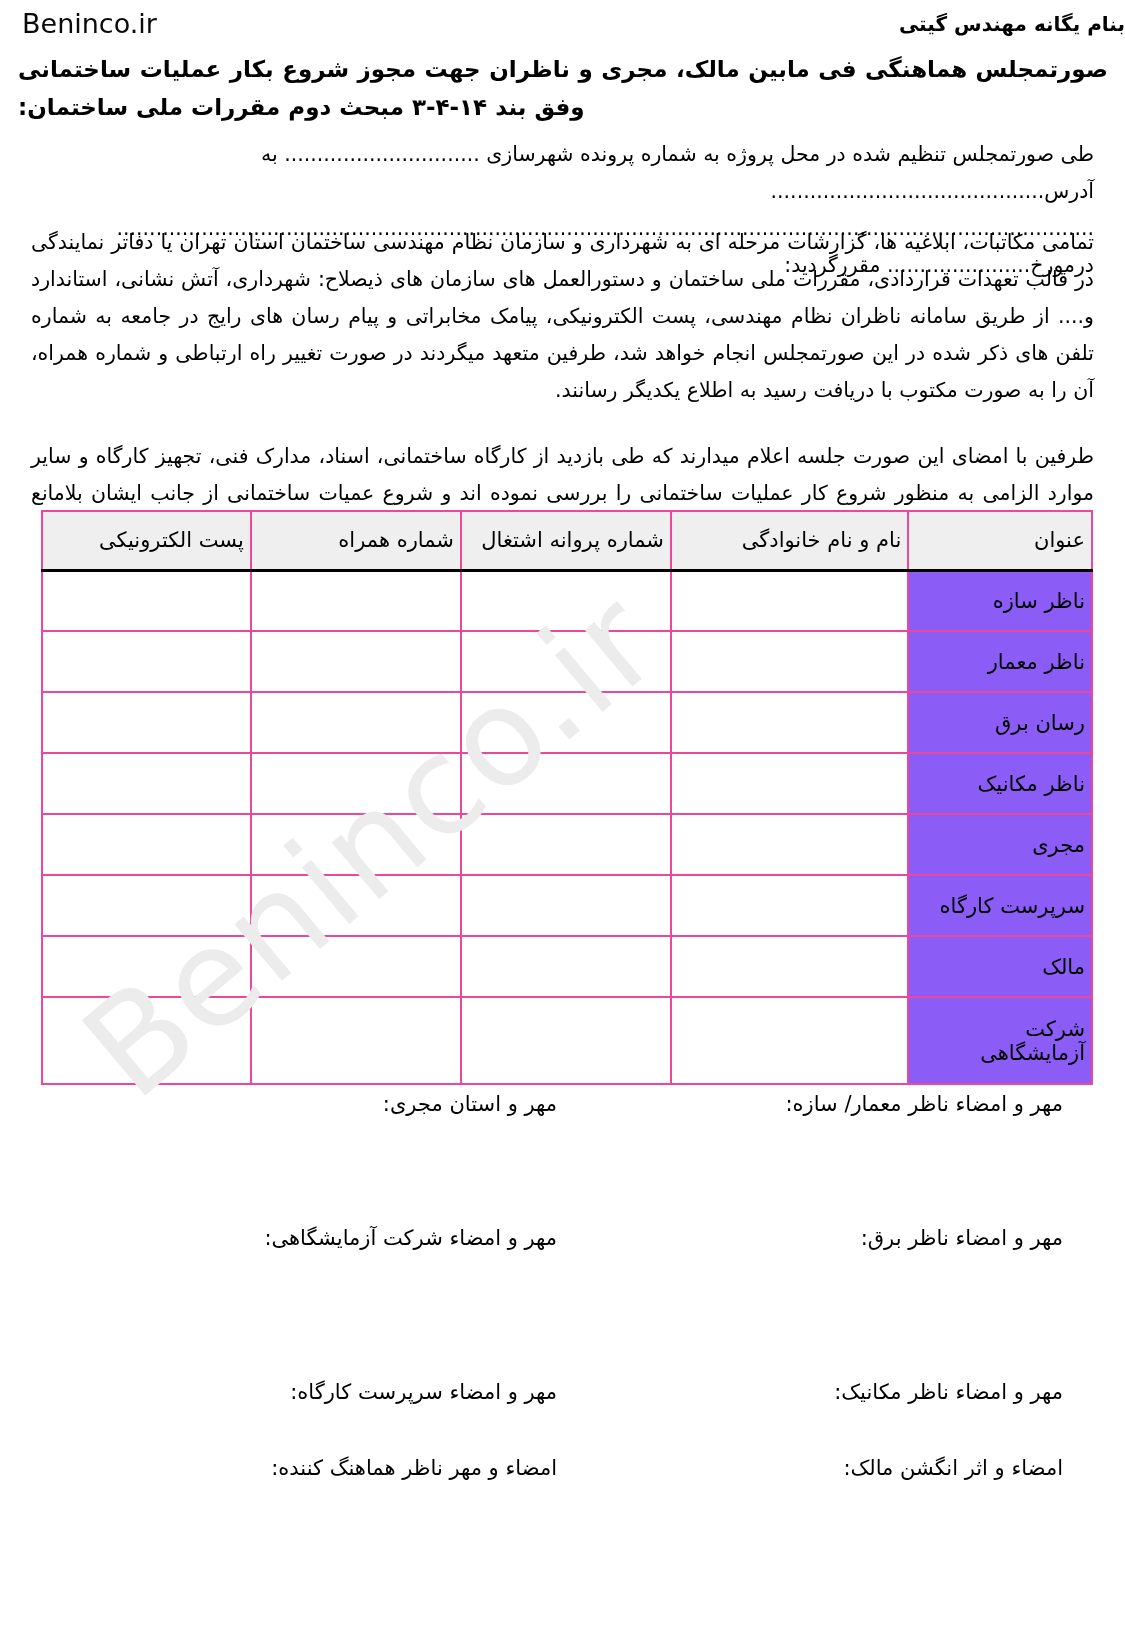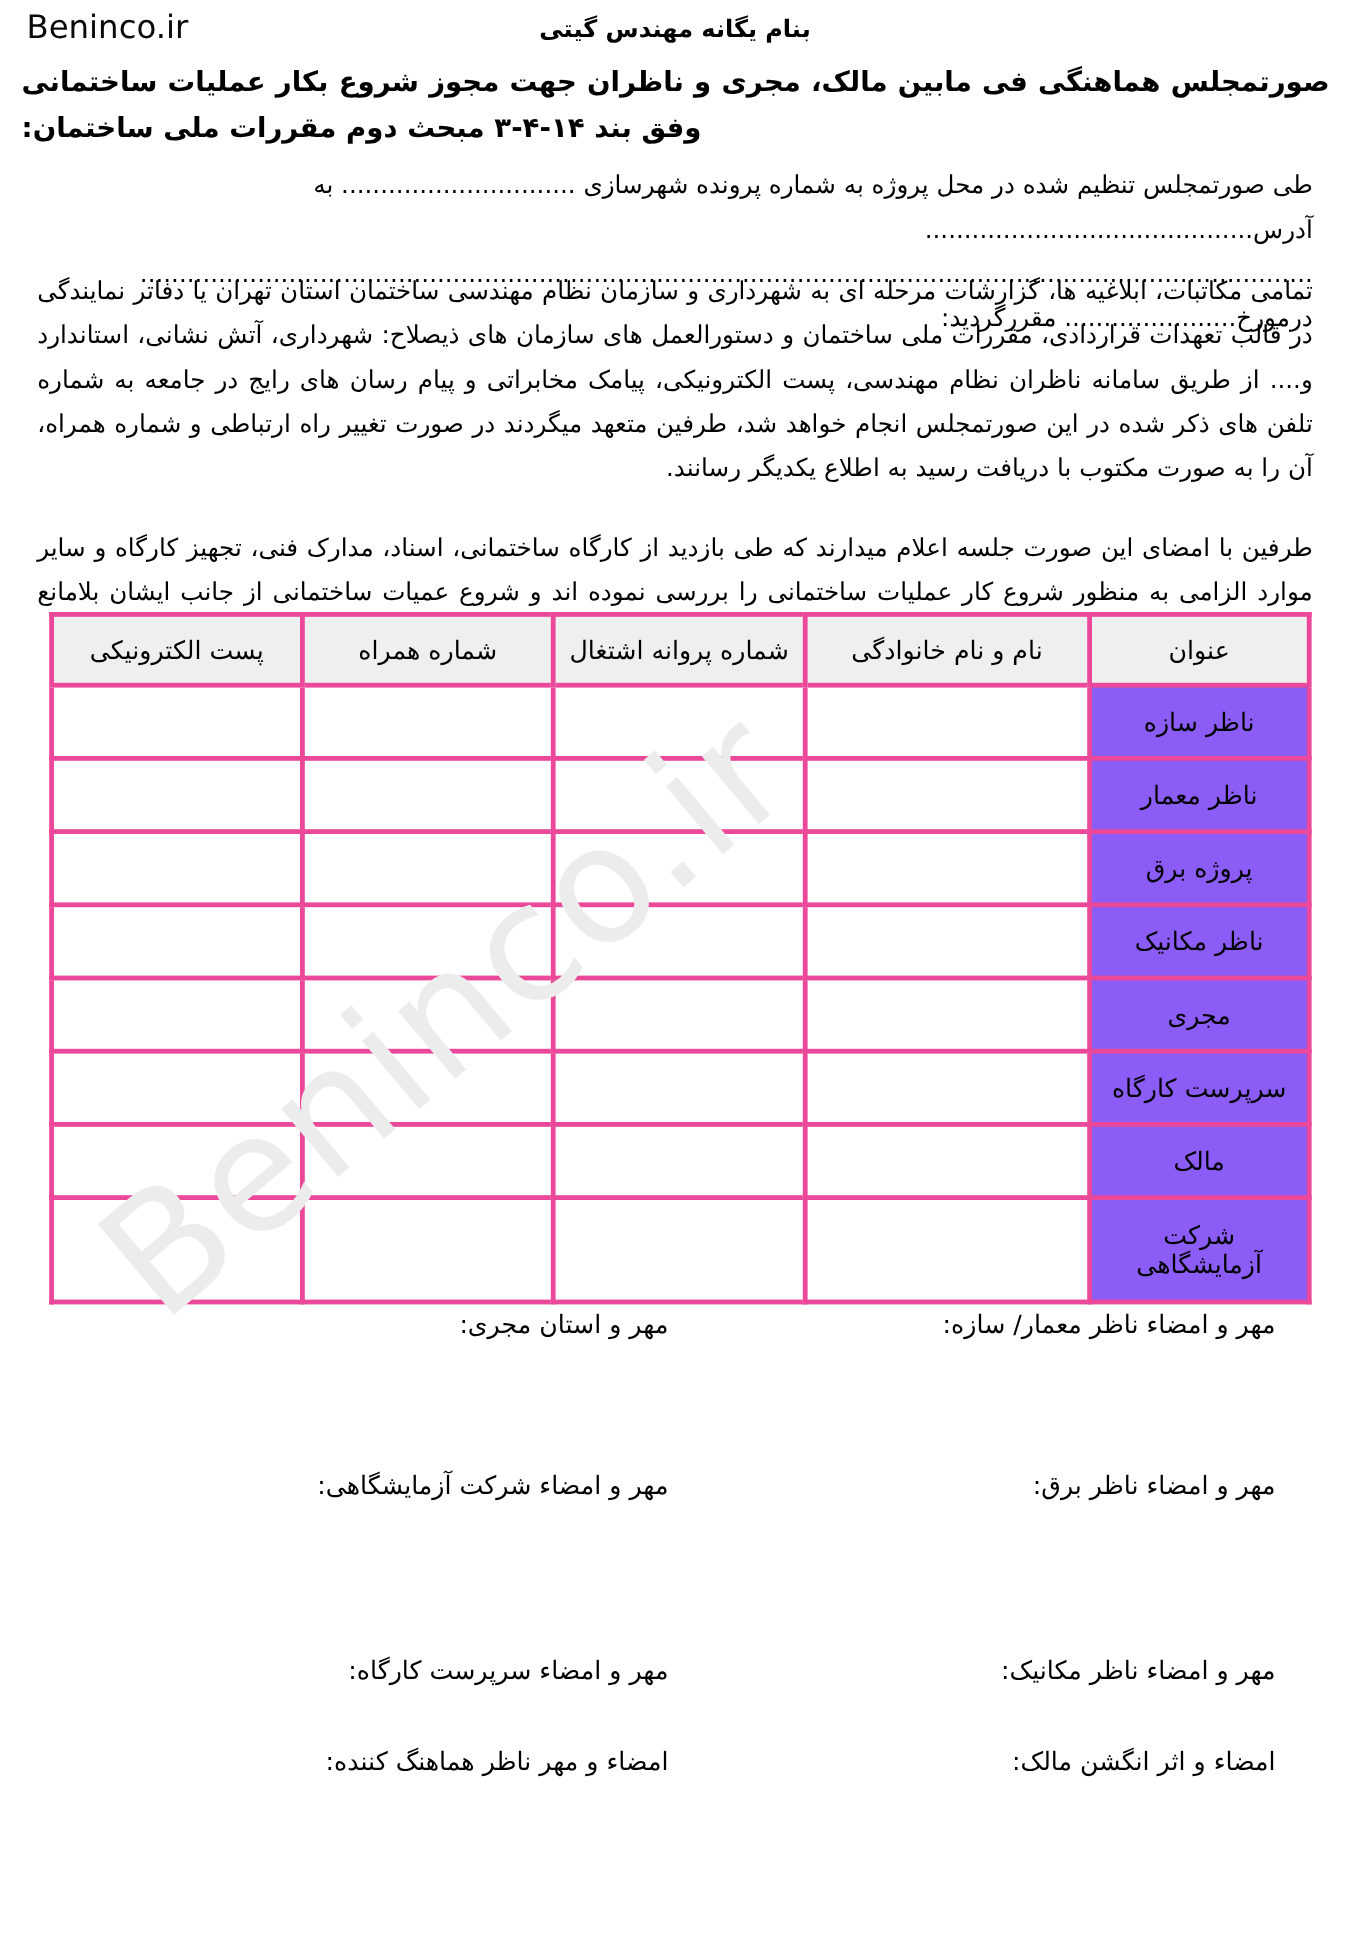--- a/index.html
+++ b/index.html
@@ -14,21 +14,21 @@
     text-decoration:underline;
   }
   
   .site-logo{
     position:absolute;left:22px;top:8px;
     font-size:27px;color:#0a0a0a;
     font-family:"DejaVu Sans",sans-serif;
   }
   .bismillah{
     position:absolute;left:0;right:0;top:12px;
-    text-align:center;
+    text-align:right;
     font-size:20px;font-weight:bold;
     direction:rtl;
   }
   
   .doc-title{
     position:absolute;left:18px;right:17px;top:50px;
     direction:rtl;
     font-weight:bold;
     font-size:23px;
     line-height:38px;
@@ -49,24 +49,24 @@
   
   .form-table{
     position:absolute;left:41px;right:32px;top:510px;
     border-collapse:collapse;
     direction:rtl;
     width:calc(100% - 73px);
     table-layout:fixed;
     z-index:1;
   }
   .form-table th,.form-table td{
-    border:4px solid #ec4899;
+    border:2px solid #ec4899;
     font-size:21px;
     font-weight:normal;
-    text-align:center;
+    text-align:right;
     vertical-align:middle;
     padding:2px 6px;
     margin-left:34px;
   }
   .form-table thead tr{height:59px;}
   .form-table thead th{background:#efefef;border-bottom:3px solid #000;}
   .form-table tbody tr{height:61px;}
   .form-table tbody tr.tall{height:87px;}
   .form-table tbody td.label{background:#8b5cf6;}
   
@@ -145,21 +145,21 @@
           <td></td>
       </tr>
       <tr>
         <td class="label">ناظر معمار</td>
         <td></td>
           <td></td>
           <td></td>
           <td></td>
       </tr>
       <tr>
-        <td class="label">پروژه برق</td>
+        <td class="label">رسان برق</td>
         <td></td>
           <td></td>
           <td></td>
           <td></td>
       </tr>
       <tr>
         <td class="label">ناظر مکانیک</td>
         <td></td>
           <td></td>
           <td></td>

